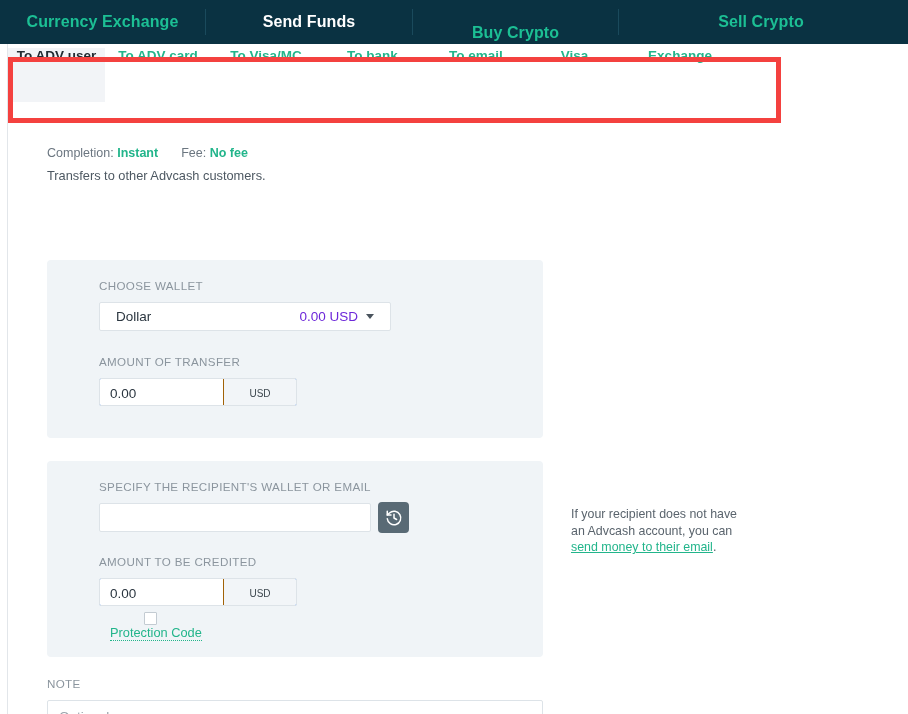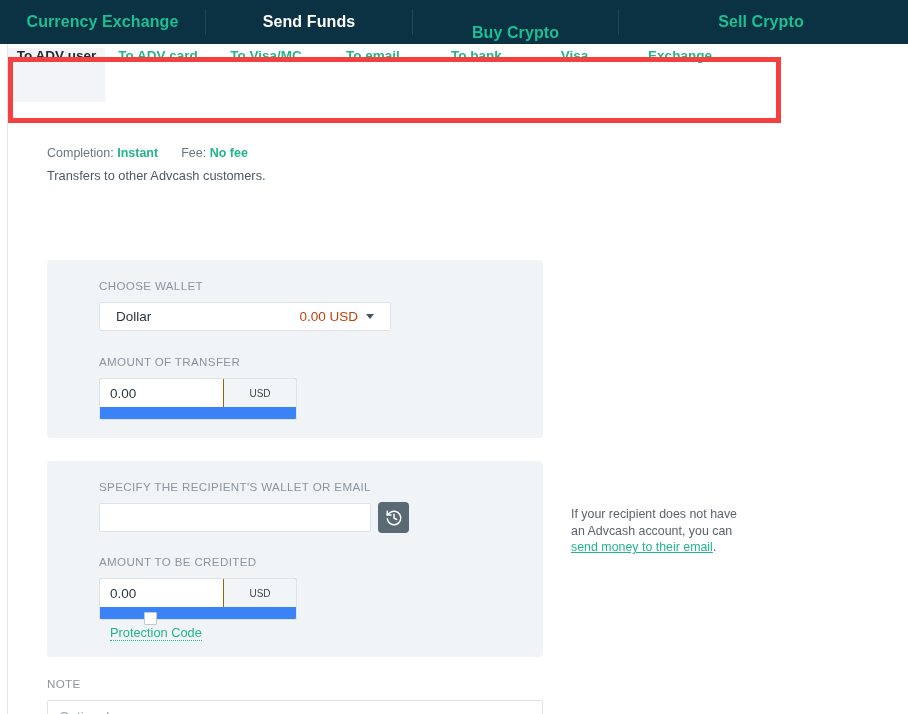--- a/index.html
+++ b/index.html
@@ -124,32 +124,32 @@
     left: 99px; top: 258px;
     width: 292px; height: 29px;
     background: #ffffff;
     border: 1px solid #dde3e8;
     border-radius: 2px;
     display: flex; align-items: center;
     padding: 0 16px;
     cursor: pointer;
   }
   #wallet-select .wname { font-size: 13.5px; color: #2b3640; flex: 1; }
-  #wallet-select .wbal  { font-size: 13.5px; color: #c2410c; margin-right: 8px; }
+  #wallet-select .wbal  { font-size: 13.5px; color: #6d28d9; margin-right: 8px; }
   .caret {
     width: 0; height: 0;
     border-left: 4.5px solid transparent;
     border-right: 4.5px solid transparent;
     border-top: 5px solid #4a545d;
   }
 
   
   .amount-group {
     position: absolute;
-    height: 42px;
+    height: 28px;
     display: flex;
     border: 1px solid #dde3e8;
     border-radius: 2px;
     background: #3b82f6;
     overflow: hidden;
   }
   .amount-group input {
     width: 123px; height: 28px;
     border: none; outline: none;
     background: #ffffff;
@@ -256,25 +256,25 @@
   <div id="tabbar-wrap">
     <div class="tab active" style="width:97px;">
       <span>To ADV user</span>
     </div>
     <div class="tab" style="width:106px;">
       <span>To ADV card</span>
     </div>
     <div class="tab" style="width:110px;">
       <span>To Visa/MC</span>
     </div>
+    <div class="tab" style="width:103px;">
+      <span>To bank</span>
+    </div>
     <div class="tab" style="width:104px;">
       <span>To email</span>
-    </div>
-    <div class="tab" style="width:103px;">
-      <span>To bank</span>
     </div>
     <div class="tab" style="width:93px;">
       <span>Visa</span>
     </div>
     <div class="tab" style="width:118px;">
       <span>Exchange</span>
     </div>
   </div>
   <div id="redbox"></div>
 

